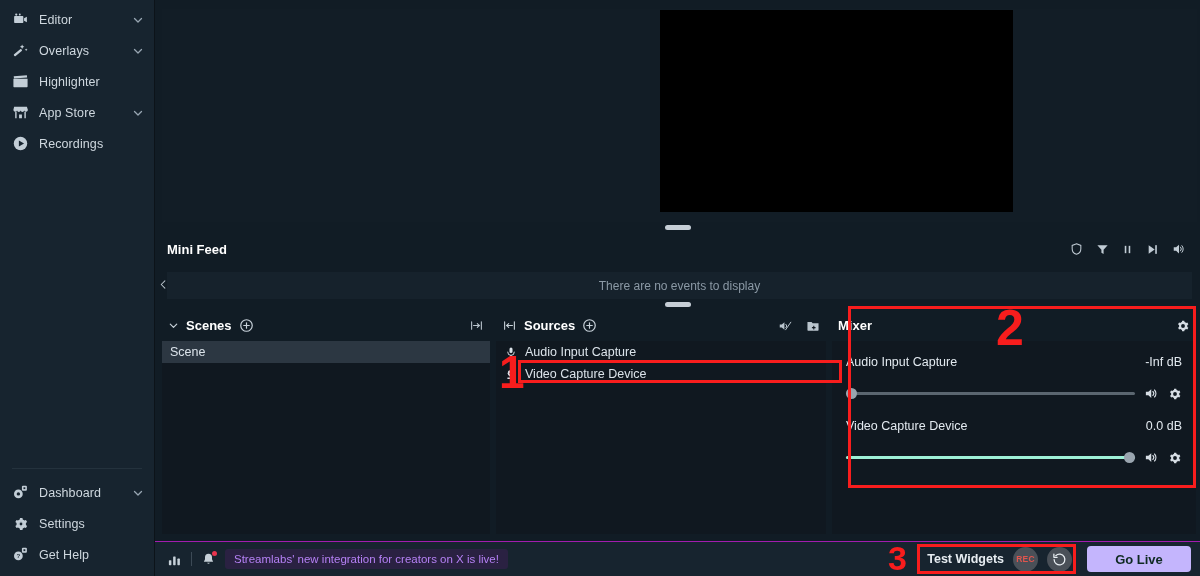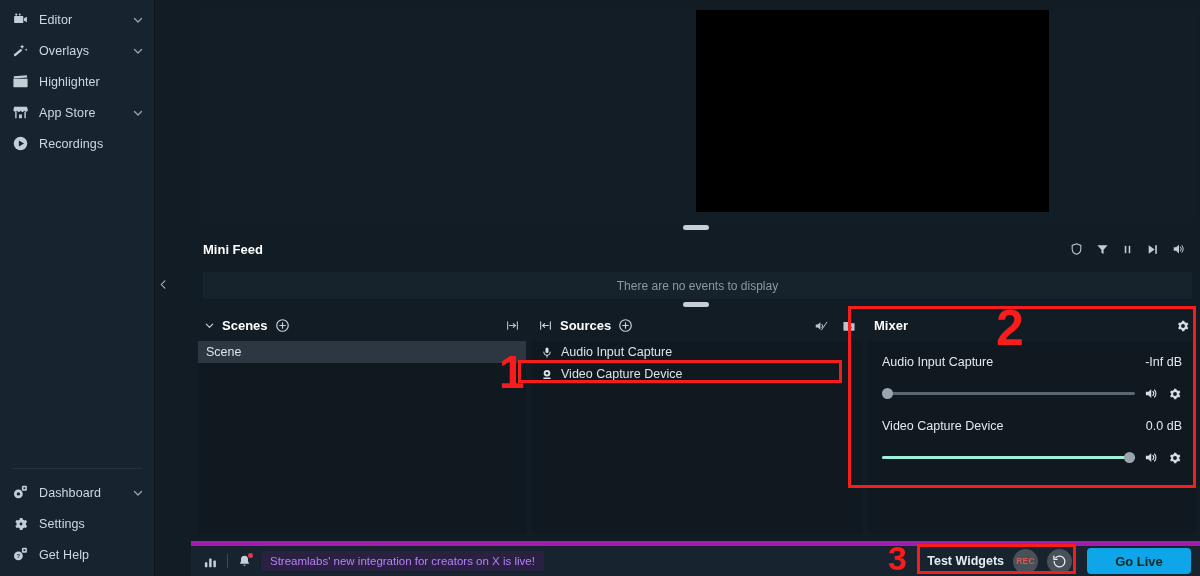--- a/index.html
+++ b/index.html
@@ -2,21 +2,21 @@
 <html><head>
 <meta charset="utf-8">
 <style>
   * { box-sizing: border-box; margin: 0; padding: 0; }
   html, body {
     width: 1200px; height: 576px;
     background: #0d1117;
     font-family: "Liberation Sans", sans-serif;
     overflow: hidden;
   }
-  #app { position: relative; width: 1200px; height: 576px; display: flex; background: #111c25; gap: 36px; }
+  #app { position: relative; width: 1200px; height: 576px; display: flex; background: #111c25; }
 
   
   #sidebar {
     width: 155px; height: 576px; background: #17242f;
     border-right: 1px solid #0c1319;
     display: flex; flex-direction: column; justify-content: space-between;
     padding: 0; position: relative; flex: 0 0 155px;
   }
   .nav-group { padding-top: 4px; }
   .nav-item {
@@ -90,40 +90,40 @@
   .mix-db { color: #e2e9ef; font-size: 12.5px; }
   .mix-ctrl { display: flex; align-items: center; gap: 9px; margin-top: 17px; }
   .slider { flex: 1 1 auto; height: 13px; position: relative; display: flex; align-items: center; cursor: pointer; }
   .track { position: absolute; left: 0; right: 0; height: 3px; background: #5b6670; border-radius: 2px; }
   .fill { position: absolute; left: 0; height: 3px; border-radius: 2px; background: #9ef0d7; }
   .thumb { position: absolute; width: 11px; height: 11px; border-radius: 50%; background: #9aa5af; }
   .mix-ic { color: #d6dde4; cursor: pointer; display: flex; align-items: center; }
 
   
   #bottombar {
-    height: 35px; background: #17242f; border-top: 5px solid #a21caf;
+    height: 35px; background: #17242f; border-top: 1px solid #a21caf;
     display: flex; align-items: center; padding: 0 9px 0 12px; gap: 9px;
   }
   #bb-left { display: flex; align-items: center; gap: 9px; flex: 1 1 auto; }
   .bb-ic { color: #c6d0d8; cursor: pointer; display: flex; align-items: center; position: relative; }
   .bb-div { width: 1px; height: 14px; background: #3c4a56; }
   #notif-pill {
     background: #2a2142; color: #b581f5; font-size: 11.5px;
     padding: 4px 9px; border-radius: 3px; cursor: pointer; white-space: nowrap;
   }
   .bell-dot { position: absolute; top: -1px; right: -1px; width: 5px; height: 5px; border-radius: 50%; background: #e8344e; }
   #test-widgets-group { display: flex; align-items: center; gap: 9px; padding: 0 6px; }
   #test-widgets-label { color: #e6ecf1; font-size: 12.5px; font-weight: bold; cursor: pointer; }
   .round-btn {
     width: 25px; height: 25px; border-radius: 50%; background: #4a5058;
     display: flex; align-items: center; justify-content: center; cursor: pointer;
   }
   #rec-btn-text { color: #e0554e; font-size: 8.5px; font-weight: bold; letter-spacing: .2px; }
   #golive-btn {
-    background: #0ea5e9; color: #0f2a22; font-size: 13px; font-weight: bold;
+    background: #c4b5fd; color: #0f2a22; font-size: 13px; font-weight: bold;
     height: 26px; width: 104px; border-radius: 4px; border: none;
     display: flex; align-items: center; justify-content: center; cursor: pointer;
   }
 
   
   .anno-box { position: absolute; border: 3px solid #f81d1d; pointer-events: none; z-index: 40; }
   .anno-num {
     position: absolute; color: #f81d1d; font-weight: bold;
     font-family: "Liberation Sans", sans-serif; line-height: 1; pointer-events: none; z-index: 41;
   }

